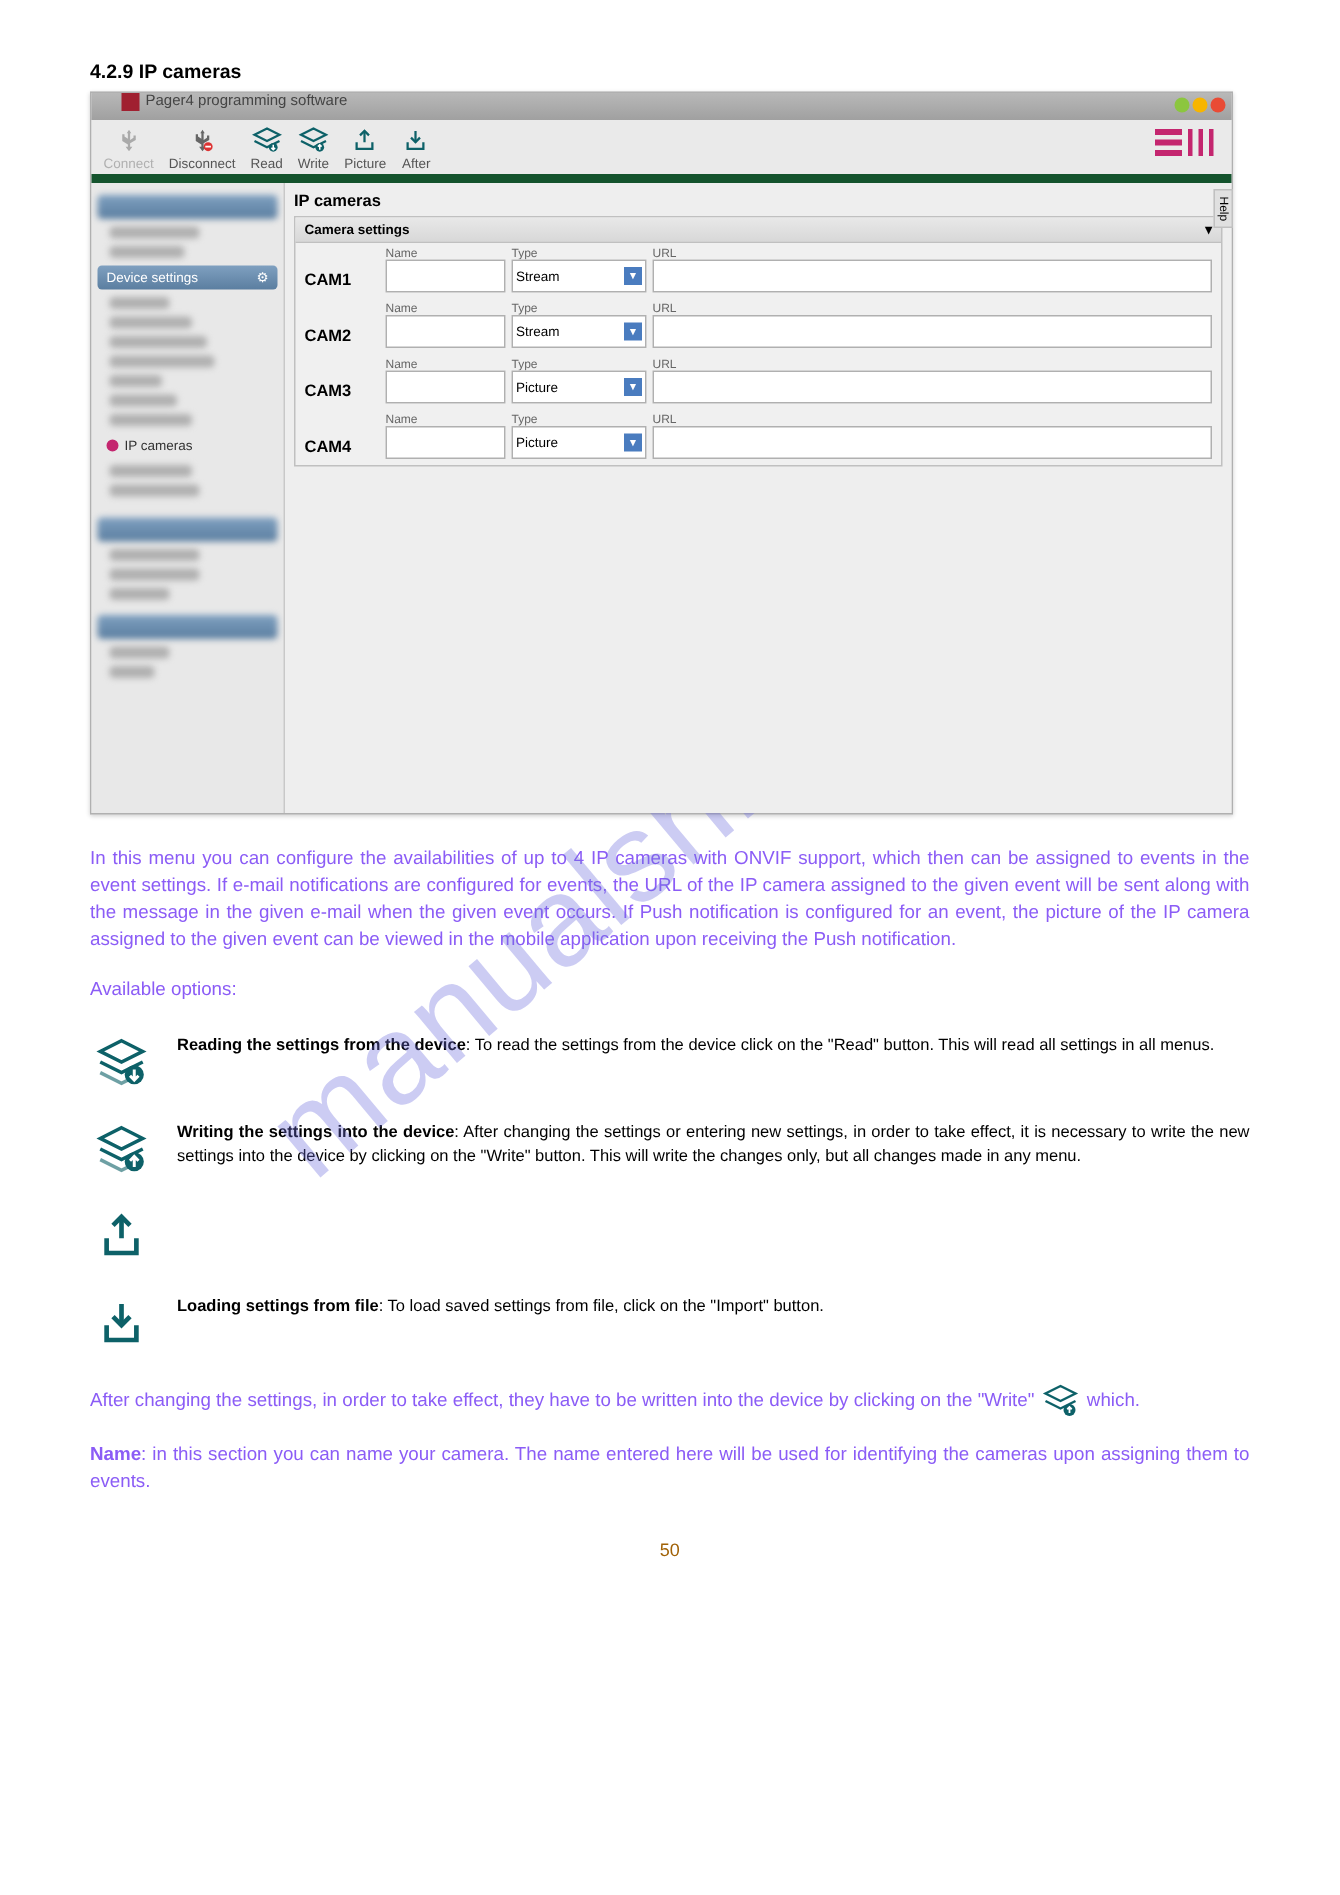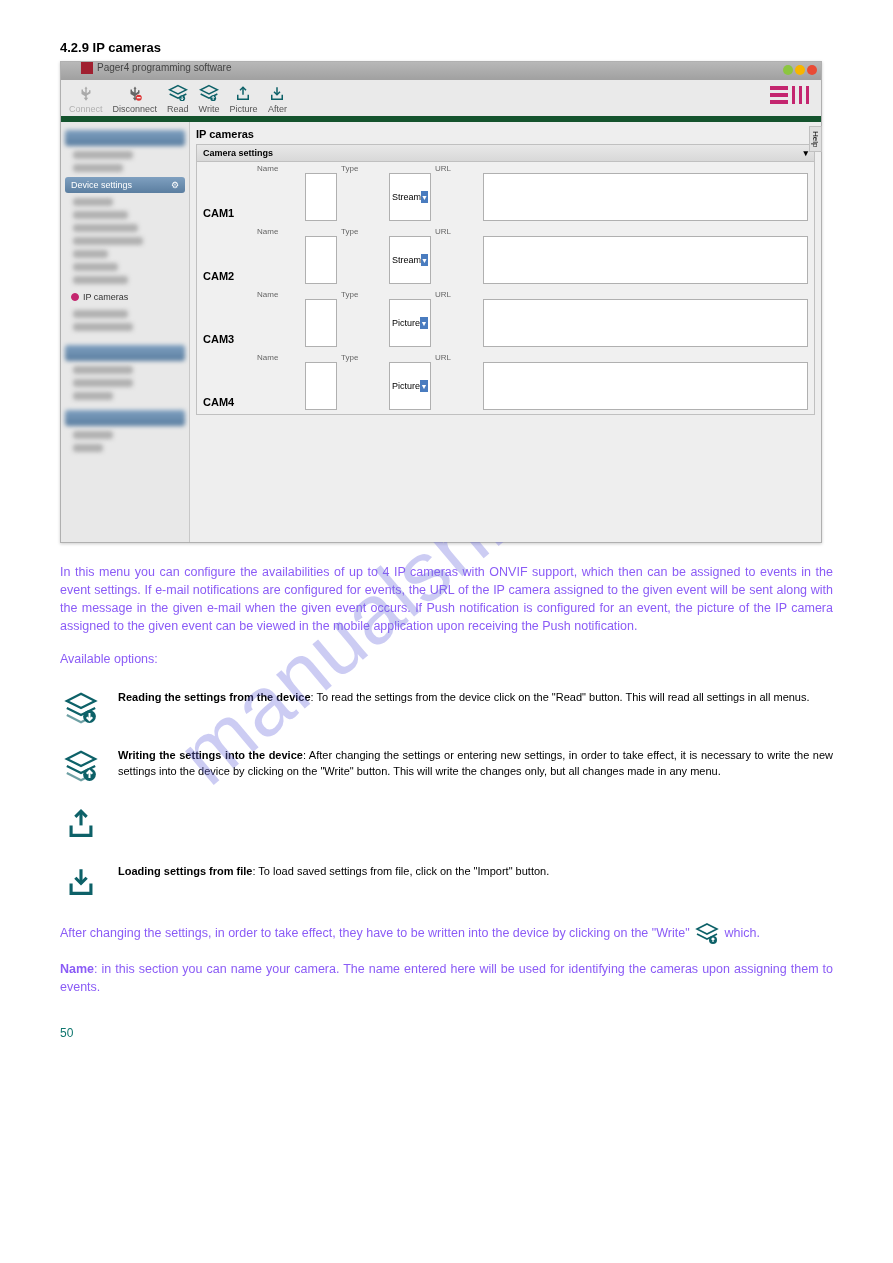--- a/index.html
+++ b/index.html
@@ -149,22 +149,21 @@
     padding: 2px 6px 4px 6px;
   }
   .cam-label { font-weight: bold; font-size: 11px; padding-bottom:2px; }
   .field { display:flex; flex-direction:column; }
   .field-label { font-size: 8px; color:#666; }
   .field input, .field .select {
     border: 1px solid #b0b0b0;
     background: #fff;
     height: 14px;
     font-size: 9px;
-    padding: 16px 2px;
-    margin-left: 48px;
+    padding: 3px 2px;
   }
   .select {
     display:flex;
     justify-content:space-between;
     align-items:center;
   }
   .select .arrow { width:12px;height:12px;background:#4a7cbf;display:flex;align-items:center;justify-content:center;color:#fff;font-size:7px; }
   .help-tab {
     position:absolute;
     right:-1px;
@@ -195,23 +194,23 @@
   .desc-label { font-weight: bold; }
   .inline-icon {
     display: inline-flex;
     width: 28px;
     height: 24px;
     vertical-align: middle;
     align-items:center;
     justify-content:center;
   }
   .page-footer {
-    text-align: left;
+    text-align: center;
     font-size: 12px;
-    color: #0f766e;
+    color: #a16207;
     margin-top: 30px;
   }
   
   .watermark {
     position: absolute;
     left: 50%; top: 50%;
     transform: translate(-50%,-48%) rotate(-40deg);
     font-size: 84px;
     color: rgba(110,110,220,0.35);
     font-family: Arial, sans-serif;

